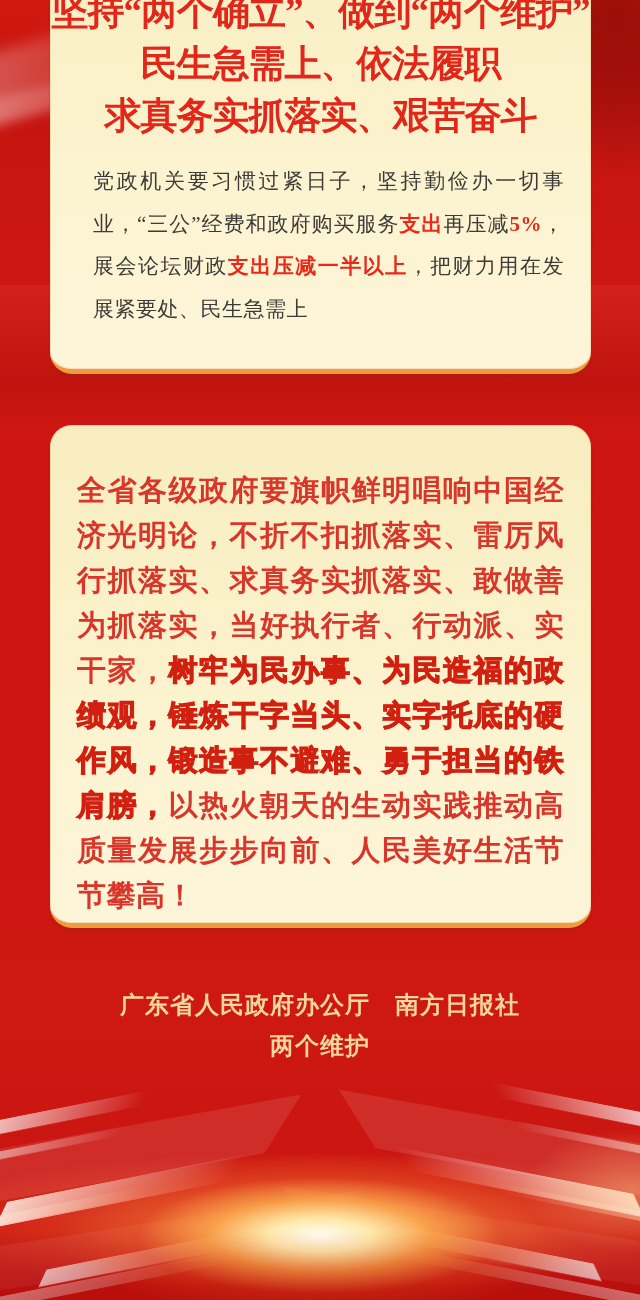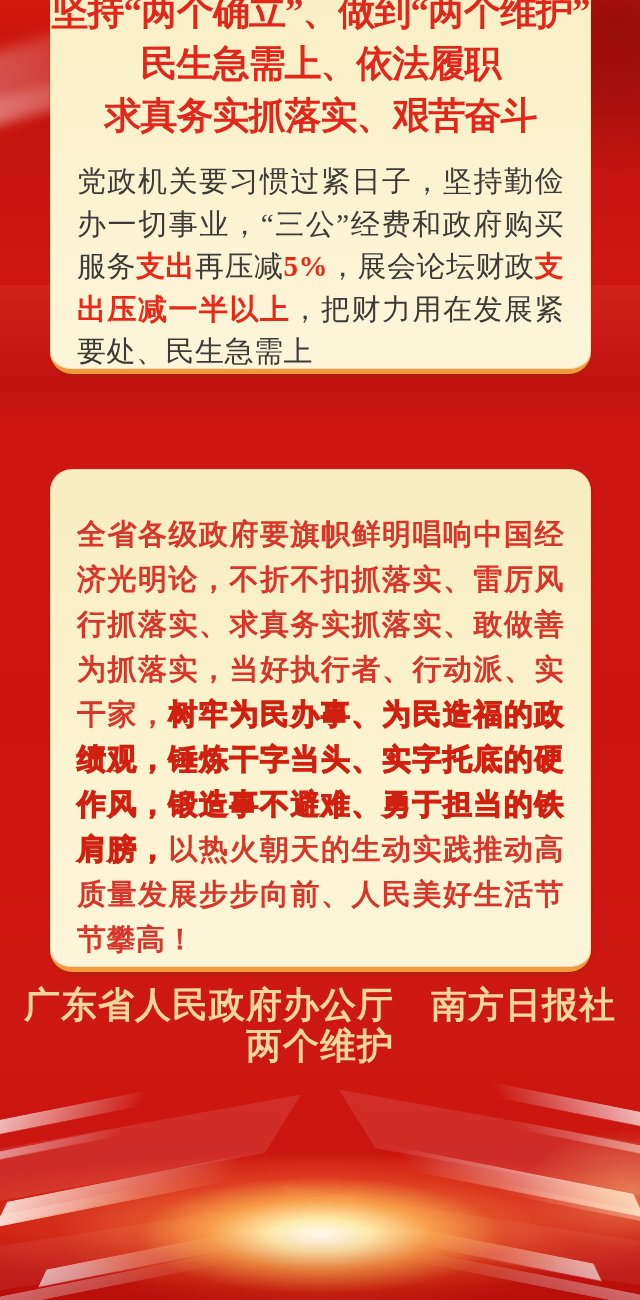--- a/index.html
+++ b/index.html
@@ -34,47 +34,47 @@
 
   
   .card{
     position:absolute;left:50px;width:541px;box-sizing:border-box;
     background:linear-gradient(180deg,#f8edc0 0%,#fbf2cc 45%,#fdf5d9 100%);
     border-radius:22px;
     border-bottom:5px solid #f29a3e;
     box-shadow:0 3px 2px rgba(150,40,5,.35), inset 0 0 0 1px rgba(210,160,90,.25);
   }
   .card1{top:-102px;height:476px;}
-  .card2{top:425px;height:503px;padding:43px 27px 0 27px;margin-top:44px;}
+  .card2{top:425px;height:503px;padding:43px 27px 0 27px;}
 
   .headline{
     margin:88px 0 0 0;text-align:center;
     font-weight:bold;color:#e2261a;
     font-size:37px;line-height:52px;letter-spacing:-1px;
   }
   .headline .hl-line{white-space:nowrap;}
 
   .para{
-    margin:18px 0 0 0;padding:0 27px;
-    font-size:29px;line-height:42.5px;color:#3d3b38;
+    margin:18px 0 0 16px;padding:0 27px;
+    font-size:21px;line-height:42.5px;color:#3d3b38;
     text-align:justify;letter-spacing:.5px;
   }
   .para .seg-em{color:#e8291a;font-weight:bold;}
 
   .para2{
     margin:0;font-size:29px;line-height:45px;
     color:#d8362a;font-weight:bold;text-align:justify;letter-spacing:.5px;
   }
   .para2 .seg-strong{color:#d1200f;-webkit-text-stroke:1.2px #d1200f;}
 
   
   .credits{
     position:absolute;top:985px;left:0;width:100%;
     text-align:center;color:#f5d79b;font-weight:bold;
-    font-size:36px;line-height:41px;letter-spacing:1px;
+    font-size:24px;line-height:41px;letter-spacing:1px;
   }
 
   
   .burst{position:absolute;left:0;top:1070px;width:640px;height:230px;overflow:hidden;}
   .glow-haze{
     position:absolute;left:-80px;right:-80px;top:0;height:230px;
     background:radial-gradient(ellipse 75% 42% at 50% 66%,rgba(255,200,110,.55) 0%,rgba(250,120,60,.25) 45%,rgba(210,20,10,0) 72%);
   }
   .glow-core{
     position:absolute;left:-60px;right:-60px;top:0;height:230px;

